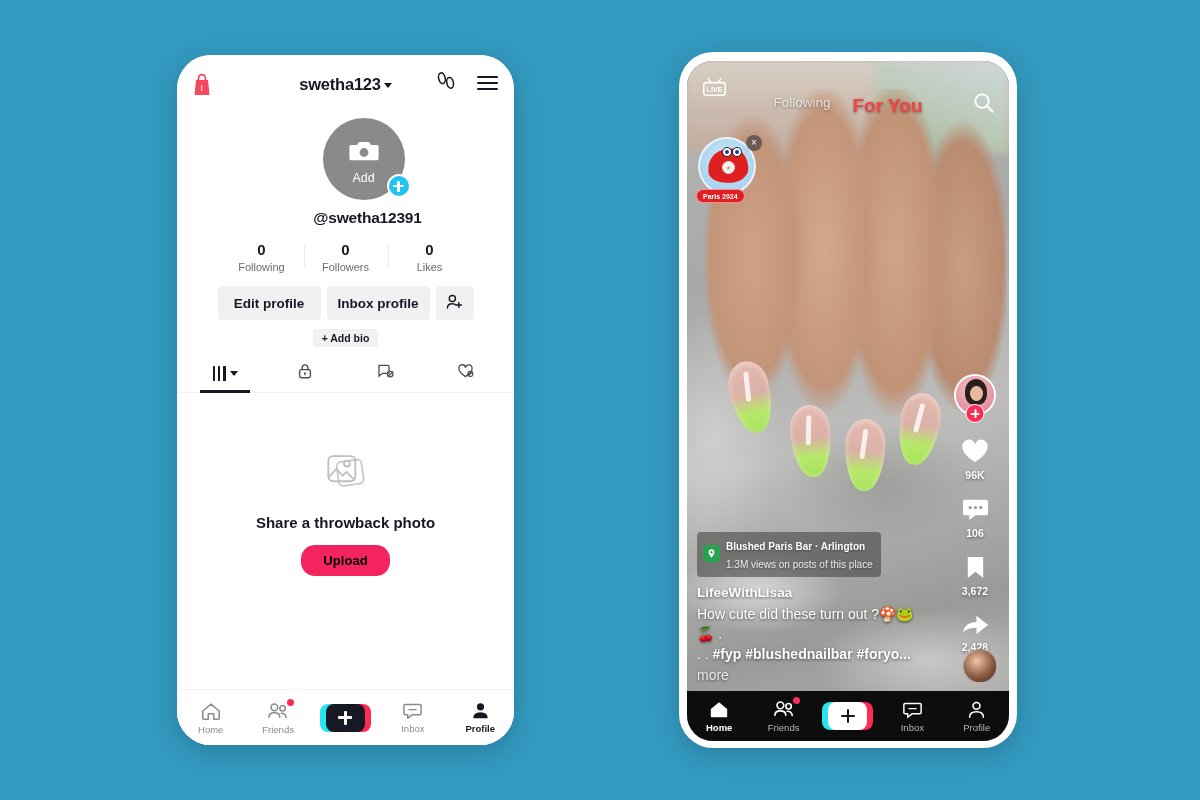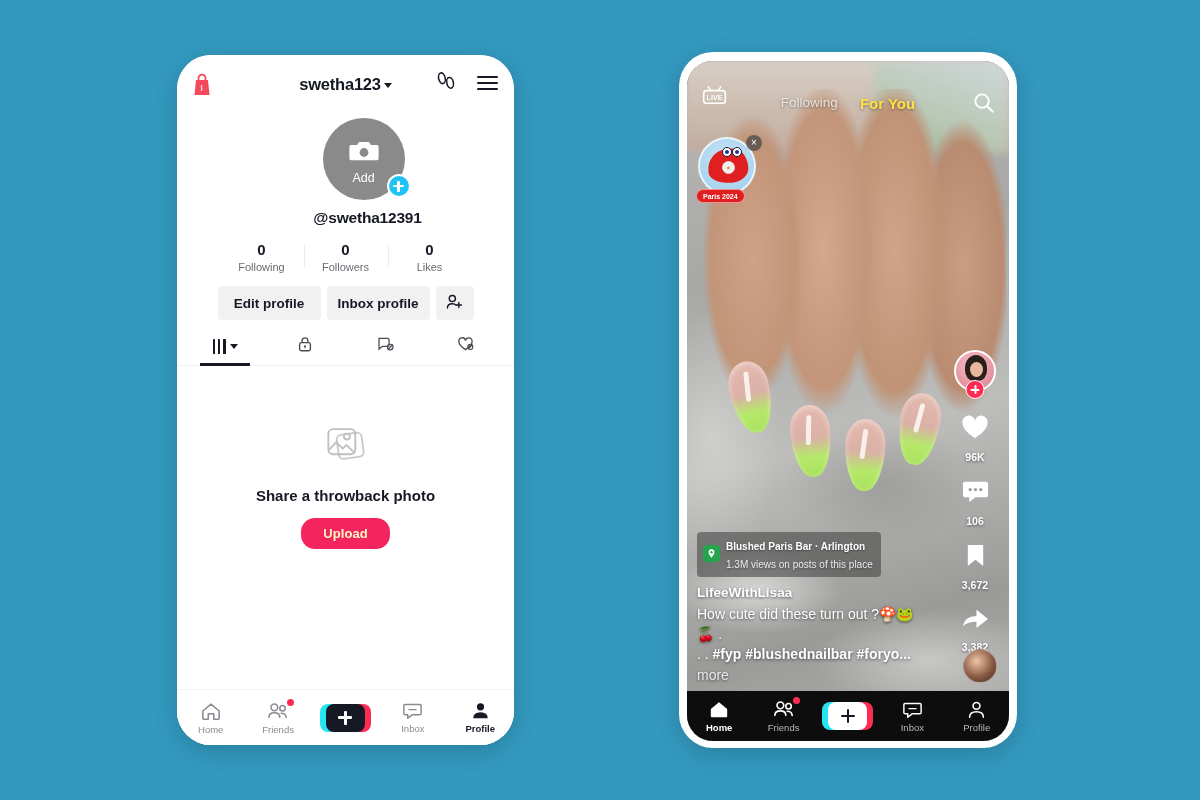--- a/index.html
+++ b/index.html
@@ -129,21 +129,21 @@
 
   
   .empty {
     display: flex; flex-direction: column; align-items: center;
     margin-top: 55px;
   }
   .empty-title {
     font-size: 15px; font-weight: bold; color: #161823; margin-top: 16px;
   }
   .upload-btn {
-    margin-top: 14px; background: #f4245e; color: #fef9c3;
+    margin-top: 14px; background: #f4245e; color: #000000;
     font-size: 13px; font-weight: bold; border-radius: 14px;
     padding: 8px 22px; border: none; letter-spacing: 0.1px;
   }
 
   
   .nav {
     position: absolute; left: 0; bottom: 0; width: 100%;
     display: flex; align-items: center; justify-content: space-around;
   }
   .nav-light { height: 56px; background: #fff; border-top: 1px solid #f2f2f2; }
@@ -228,31 +228,31 @@
     border-radius: 3px; background: rgba(255,255,255,0.8);
     transform: rotate(6deg);
   }
 
   
   .r-topbar {
     position: absolute; top: 0; left: 0; width: 100%; height: 52px;
     display: flex; align-items: center; z-index: 6;
   }
   .live-chip {
-    position: absolute; left: 14px; top: 24px; width: 27px; height: 22px;
+    position: absolute; left: 14px; top: 16px; width: 27px; height: 22px;
   }
   .feed-tabs {
     position: absolute; left: 0; right: 0; top: 34px;
     display: flex; justify-content: center; gap: 22px;
   }
   .feed-tab {
     font-size: 13.5px; color: rgba(255,255,255,0.72);
     text-shadow: 0 1px 3px rgba(0,0,0,0.4);
   }
-  .feed-tab.active { color: #fde047; font-weight: bold; font-size: 15px; }
+  .feed-tab.active { color: #ef4444; font-weight: bold; font-size: 19px; }
   .search-btn { position: absolute; right: 14px; top: 30px; }
 
   
   .paris-badge { position: absolute; left: 11px; top: 76px; width: 62px; height: 62px; z-index: 6; }
   .paris-circle {
     width: 58px; height: 58px; border-radius: 50%;
     background: radial-gradient(circle at 50% 40%, #cfe8f7 0%, #a9d4ef 70%, #8cc3e7 100%);
     border: 2px solid rgba(255,255,255,0.75);
     position: relative; overflow: hidden;
   }
@@ -288,21 +288,21 @@
     border-radius: 50%; background: rgba(70,70,70,0.72);
     display: flex; align-items: center; justify-content: center;
     color: #fff; font-size: 10px; line-height: 1;
   }
 
   
   .rail {
     position: absolute; right: 8px; bottom: 88px; width: 52px;
     display: flex; flex-direction: column; align-items: center; gap: 15px; z-index: 6;
   }
-  .rail-item { display: flex; flex-direction: column; align-items: center; gap: 10px; }
+  .rail-item { display: flex; flex-direction: column; align-items: center; gap: 4px; }
   .rail-count {
     font-size: 10.5px; color: #fff; font-weight: bold;
     text-shadow: 0 1px 3px rgba(0,0,0,0.5);
   }
   .rail-avatar {
     position: relative; width: 42px; height: 42px; border-radius: 50%;
     border: 2px solid #fff; margin-bottom: 6px;
     background: radial-gradient(circle at 45% 35%, #f6c9cd 0%, #e79aa6 55%, #d97f8f 100%);
     overflow: visible;
   }
@@ -436,20 +436,23 @@
         <span>
           <svg viewBox="0 0 22 20" width="19" height="18">
             <circle cx="8.5" cy="6" r="3.6" fill="none" stroke="#161823" stroke-width="1.6"></circle>
             <path d="M2.8 17 q0 -5 5.7 -5 q3 0 4.4 1.6" fill="none" stroke="#161823" stroke-width="1.6" stroke-linecap="round"></path>
             <path d="M16 10.5 v6 M13 13.5 h6" stroke="#161823" stroke-width="1.6" stroke-linecap="round"></path>
           </svg>
         </span>
       </div>
     </div>
 
+    <div class="addbio-wrap">
+      <div class="addbio">+ Add bio</div>
+    </div>
 
     <div class="tabs">
       <div class="tab active">
         <div class="ico-row">
           <span class="grid-bars">
               <i></i>
               <i></i>
               <i></i>
             </span>
           <span class="tri-dn"></span>
@@ -638,21 +641,21 @@
         <svg viewBox="0 0 26 28" width="25" height="27">
           <path d="M5 3 h16 v22 l-8 -6.5 l-8 6.5 z" fill="#fff"></path>
         </svg>
         <span class="rail-count">3,672</span>
       </div>
 
       <div class="rail-item">
         <svg viewBox="0 0 30 26" width="29" height="25">
           <path d="M2 21 q1.5 -10 14 -10.5 V4 l12 9.5 L16 23 v-6.5 q-9 0 -14 4.5 z" fill="#fff"></path>
         </svg>
-        <span class="rail-count">3,382</span>
+        <span class="rail-count">2,428</span>
       </div>
     </div>
 
     <div class="caption-zone">
       <div class="place-chip">
         <span class="pin">
           <svg viewBox="0 0 14 14" width="11" height="11">
             <path d="M7 1.6 a3.7 3.7 0 0 1 3.7 3.7 c0 2.8 -3.7 7 -3.7 7 s-3.7 -4.2 -3.7 -7 A3.7 3.7 0 0 1 7 1.6 z" fill="#fff"></path>
             <circle cx="7" cy="5.3" r="1.5" fill="#26a34f"></circle>
           </svg>

